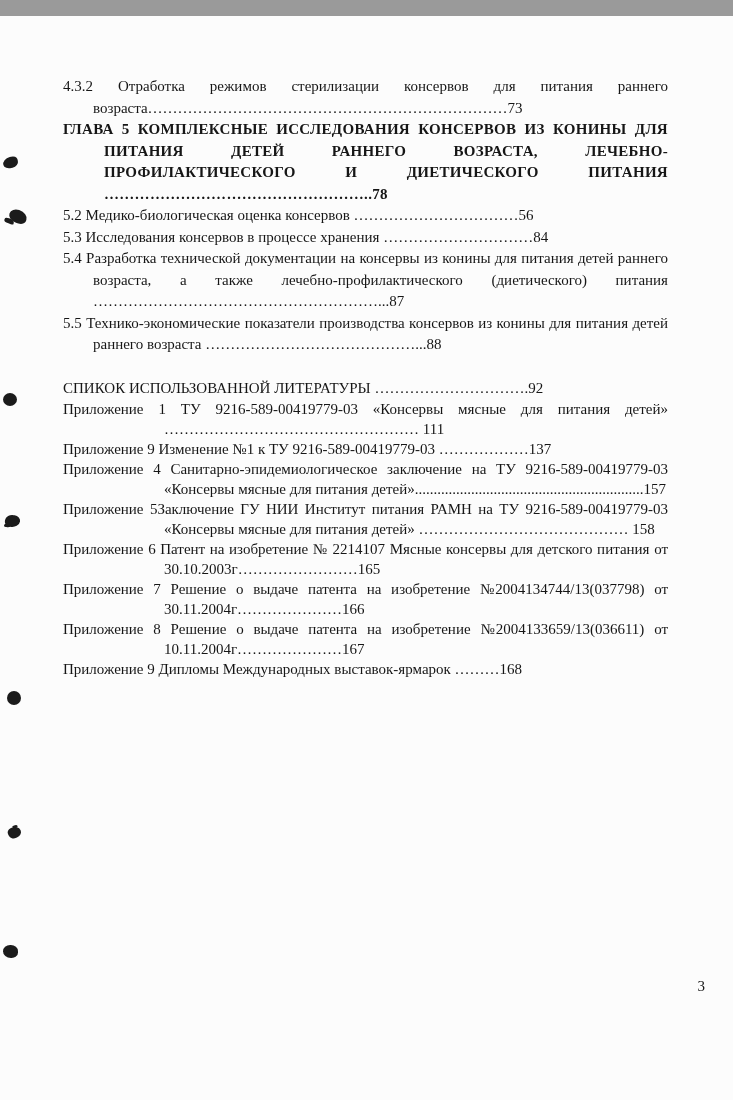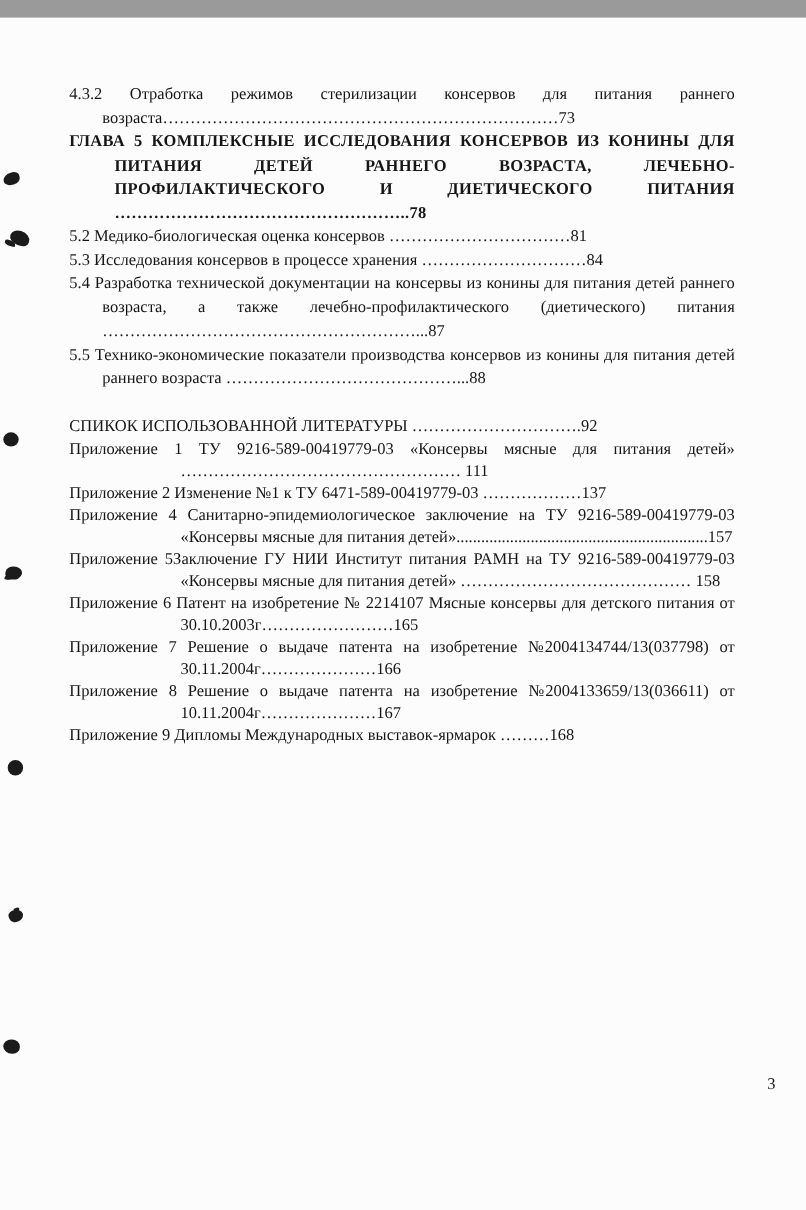--- a/index.html
+++ b/index.html
@@ -97,35 +97,35 @@
   <div class="blob b7"></div>
   <div class="edge-line"></div>
 
   <div class="content">
 
     <p class="sub">4.3.2 Отработка режимов стерилизации консервов для питания раннего возраста………………………………………………………………73</p>
 
     <p class="chapter">ГЛАВА 5 КОМПЛЕКСНЫЕ ИССЛЕДОВАНИЯ КОНСЕРВОВ ИЗ КОНИНЫ ДЛЯ ПИТАНИЯ ДЕТЕЙ РАННЕГО ВОЗРАСТА, ЛЕЧЕБНО-ПРОФИЛАКТИЧЕСКОГО И ДИЕТИЧЕСКОГО ПИТАНИЯ ……………………………………………..78</p>
 
 
-    <p class="sub">5.2 Медико-биологическая оценка консервов ……………………………81</p>
+    <p class="sub">5.2 Медико-биологическая оценка консервов ……………………………56</p>
 
     <p class="sub">5.3 Исследования консервов в процессе хранения …………………………84</p>
 
     <p class="sub">5.4 Разработка технической документации на консервы из конины для питания детей раннего возраста, а также лечебно-профилактического (диетического) питания …………………………………………………...87</p>
 
     <p class="sub">5.5 Технико-экономические показатели производства консервов из конины для питания детей раннего возраста ……………………………………...88</p>
 
 
     <p class="plain mt-block">СПИКОК ИСПОЛЬЗОВАННОЙ ЛИТЕРАТУРЫ ………………………….92</p>
 
 
     <p class="appendix">Приложение 1 ТУ 9216-589-00419779-03 «Консервы мясные для питания детей» …………………………………………… 111</p>
 
-    <p class="appendix">Приложение 2 Изменение №1 к ТУ 6471-589-00419779-03 ………………137</p>
+    <p class="appendix">Приложение 9 Изменение №1 к ТУ 9216-589-00419779-03 ………………137</p>
 
 
     <p class="appendix">Приложение 4 Санитарно-эпидемиологическое заключение на ТУ 9216-589-00419779-03 «Консервы мясные для питания детей».............................................................157</p>
 
     <p class="appendix">Приложение 5Заключение ГУ НИИ Институт питания РАМН на ТУ 9216-589-00419779-03 «Консервы мясные для питания детей» …………………………………… 158</p>
 
     <p class="appendix">Приложение 6 Патент на изобретение № 2214107 Мясные консервы для детского питания от 30.10.2003г……………………165</p>
 
     <p class="appendix wide">Приложение 7 Решение о выдаче патента на изобретение №2004134744/13(037798) от 30.11.2004г…………………166</p>
 

